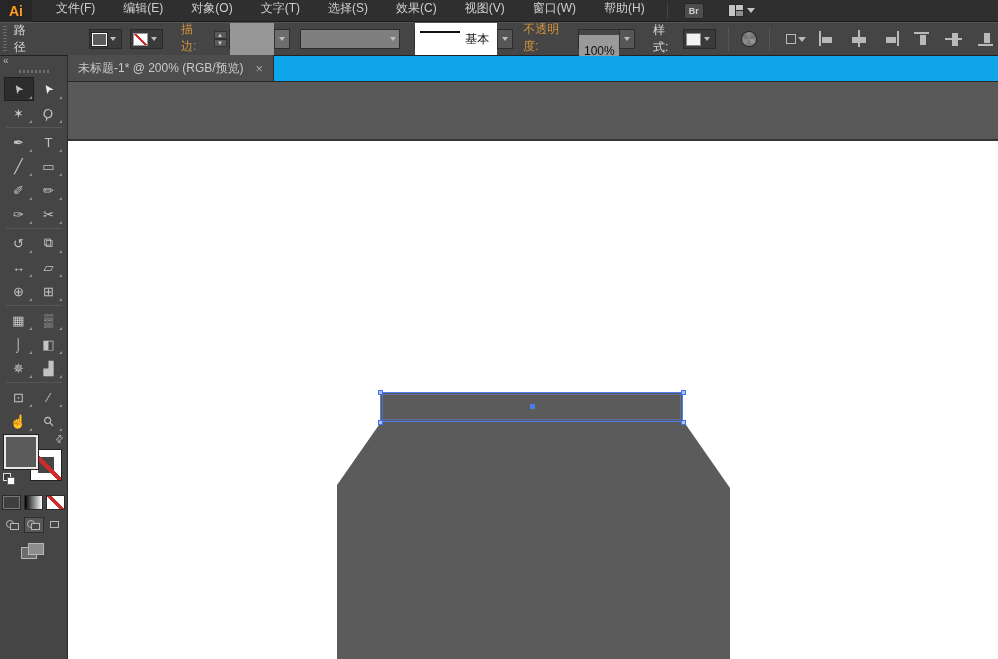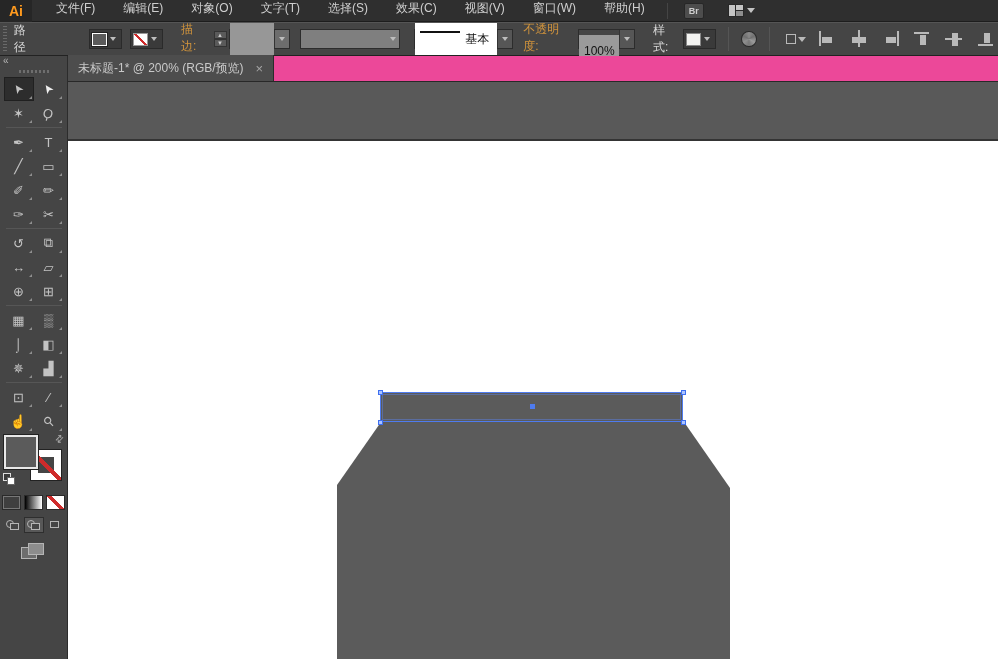--- a/index.html
+++ b/index.html
@@ -49,21 +49,21 @@
   .wheel { width:16px; height:16px; border-radius:50%; margin-left:12px; border:1px solid #2a2a2a;
            background:conic-gradient(#8b8b8b,#6f6f6f,#9b9b9b,#777,#8f8f8f,#6f6f6f,#8b8b8b); }
   .align-items { display:flex; align-items:center; margin-left:14px; gap:10px; }
   .align-btn { position:relative; width:22px; height:20px; }
   .align-btn .bar, .align-btn .sq { position:absolute; background:#b9b9b9; }
   .align-btn .sqo { position:absolute; border:1px solid #b9b9b9; }
   .align-btn .caret { position:absolute; right:0; top:8px; border-top-color:#b9b9b9; }
   .gap18 { margin-left:18px; }
 
   
-  .tabbar { position:absolute; left:68px; top:56px; width:930px; height:26px; background:#ec4899; border-bottom:1px solid #282828; display:flex; align-items:flex-end; }
+  .tabbar { position:absolute; left:68px; top:56px; width:930px; height:26px; background:#0ea5e9; border-bottom:1px solid #282828; display:flex; align-items:flex-end; }
   .tab { height:26px; background:#4d4d4d; border-right:1px solid #2b2b2b; display:flex; align-items:center; padding:0 10px; color:#c9c9c9; }
   .tab-close { margin-left:12px; color:#a5a5a5; font-size:13px; cursor:pointer; }
 
   
   .toolbar { position:absolute; left:0; top:56px; width:68px; height:603px; background:#454545; border-right:1px solid #2c2c2c; }
   .tb-head { height:12px; color:#b5b5b5; font-size:10px; padding-left:3px; line-height:10px; }
   .tb-grip { width:30px; height:3px; margin:2px auto 4px auto; background:repeating-linear-gradient(to right,#6e6e6e 0 2px,transparent 2px 4px); }
   .tool-grid { display:grid; grid-template-columns:30px 30px; justify-content:center; }
   .tool { position:relative; width:30px; height:24px; display:flex; align-items:center; justify-content:center; color:#c3c3c3; font-size:13px; cursor:pointer; }
   .tool.active { background:#2d2d2d; box-shadow:inset 0 0 0 1px #202020; }

